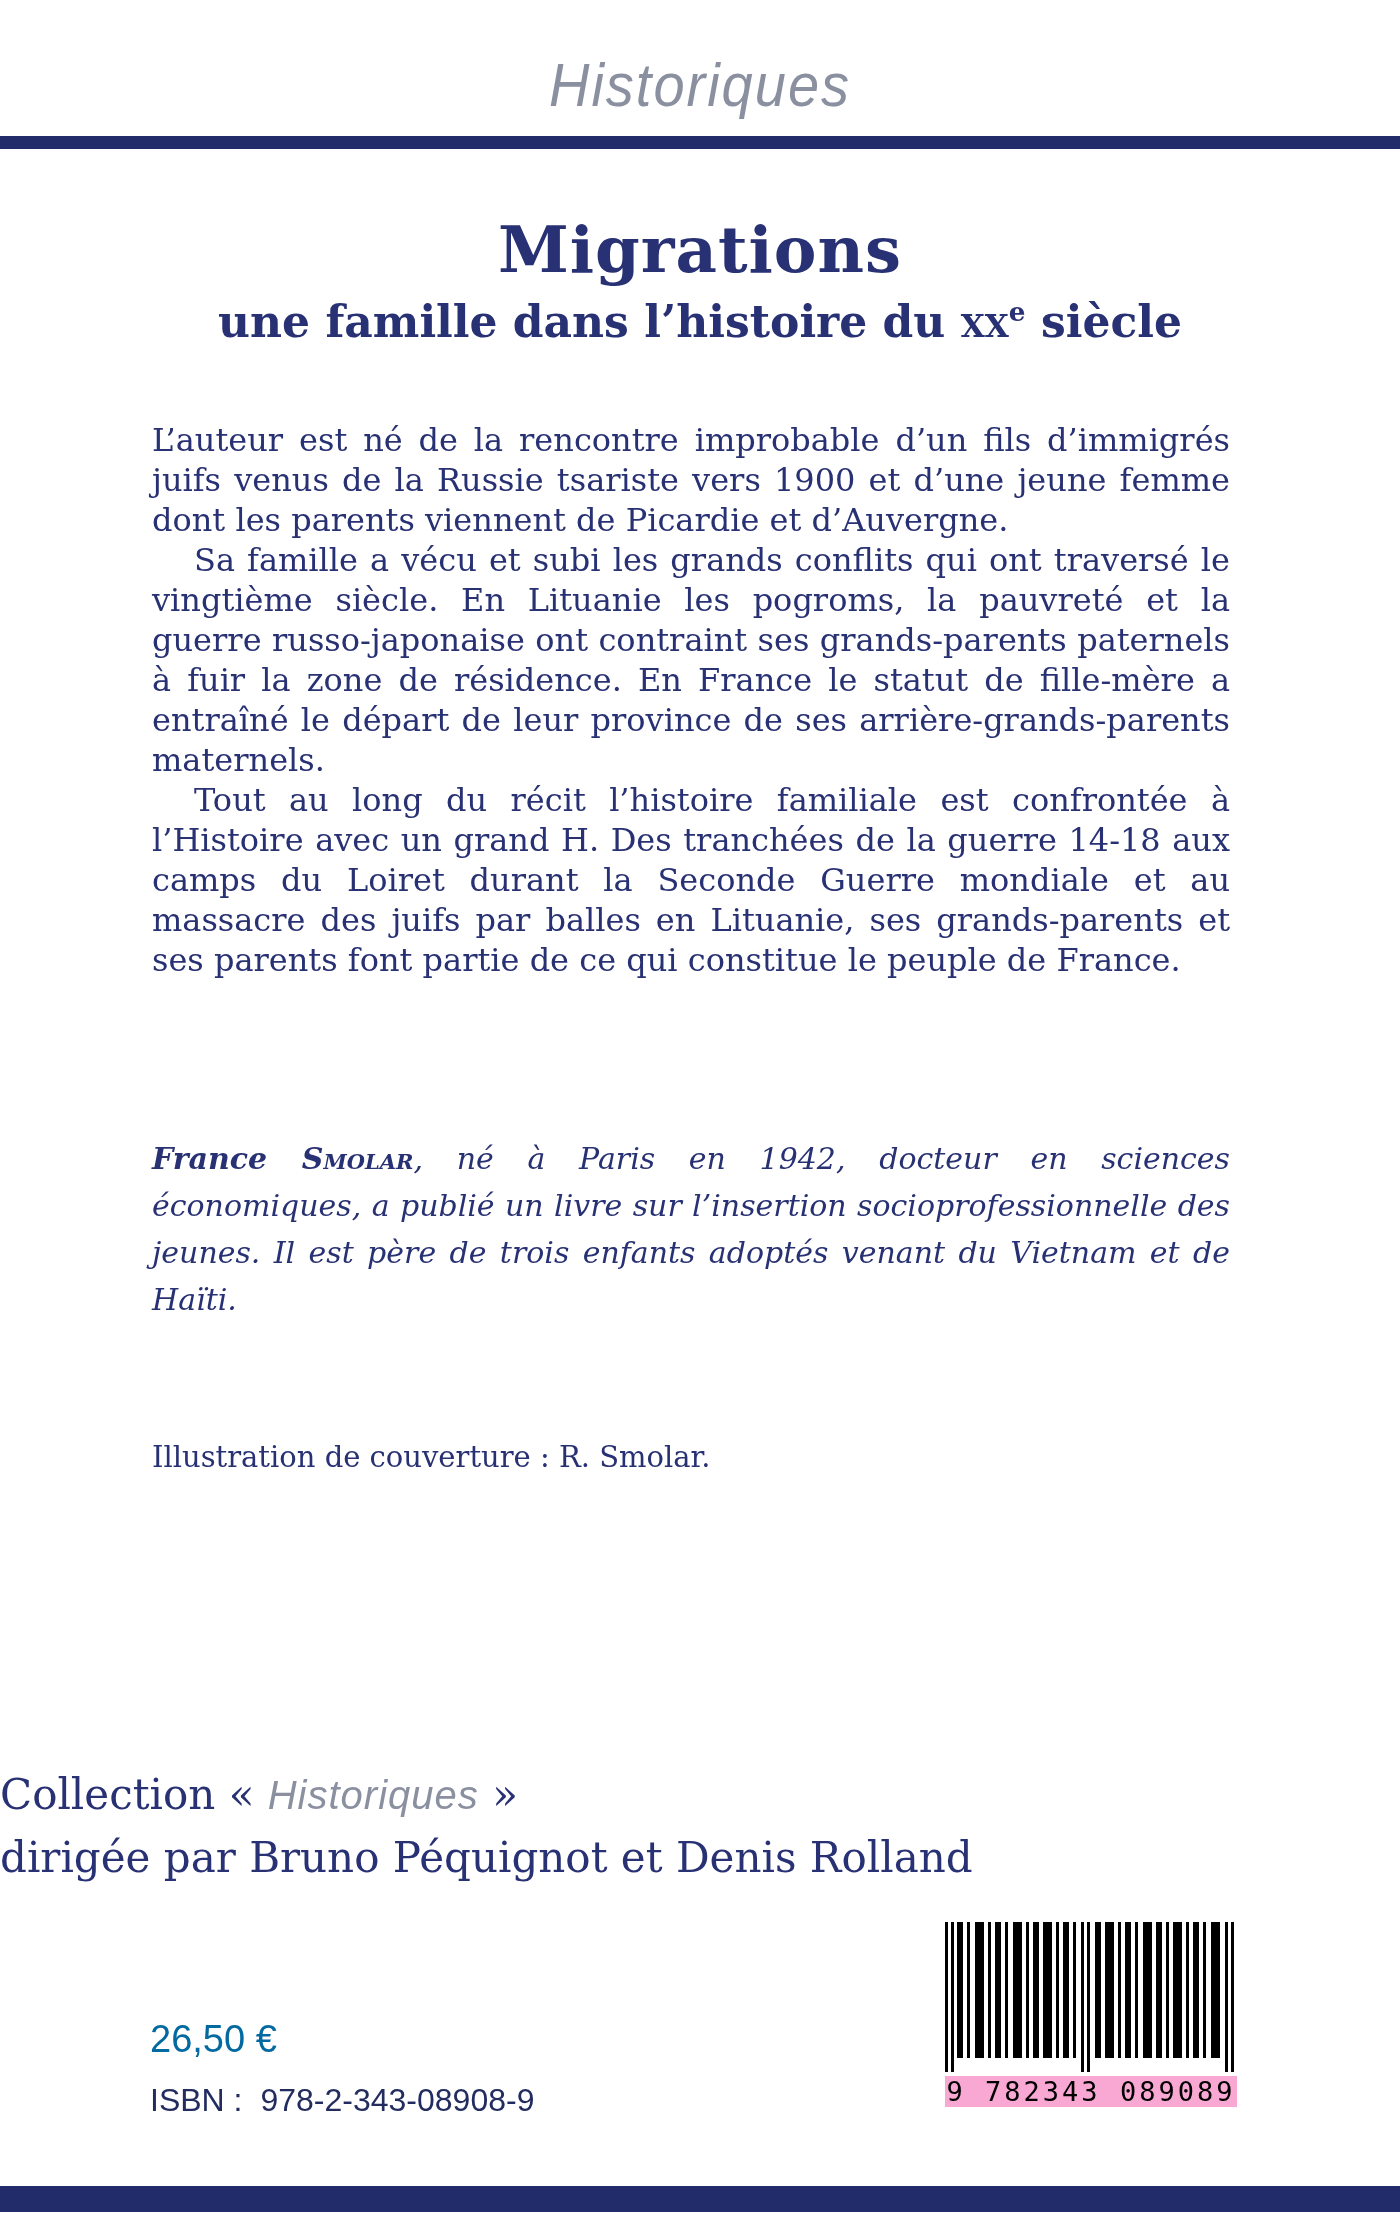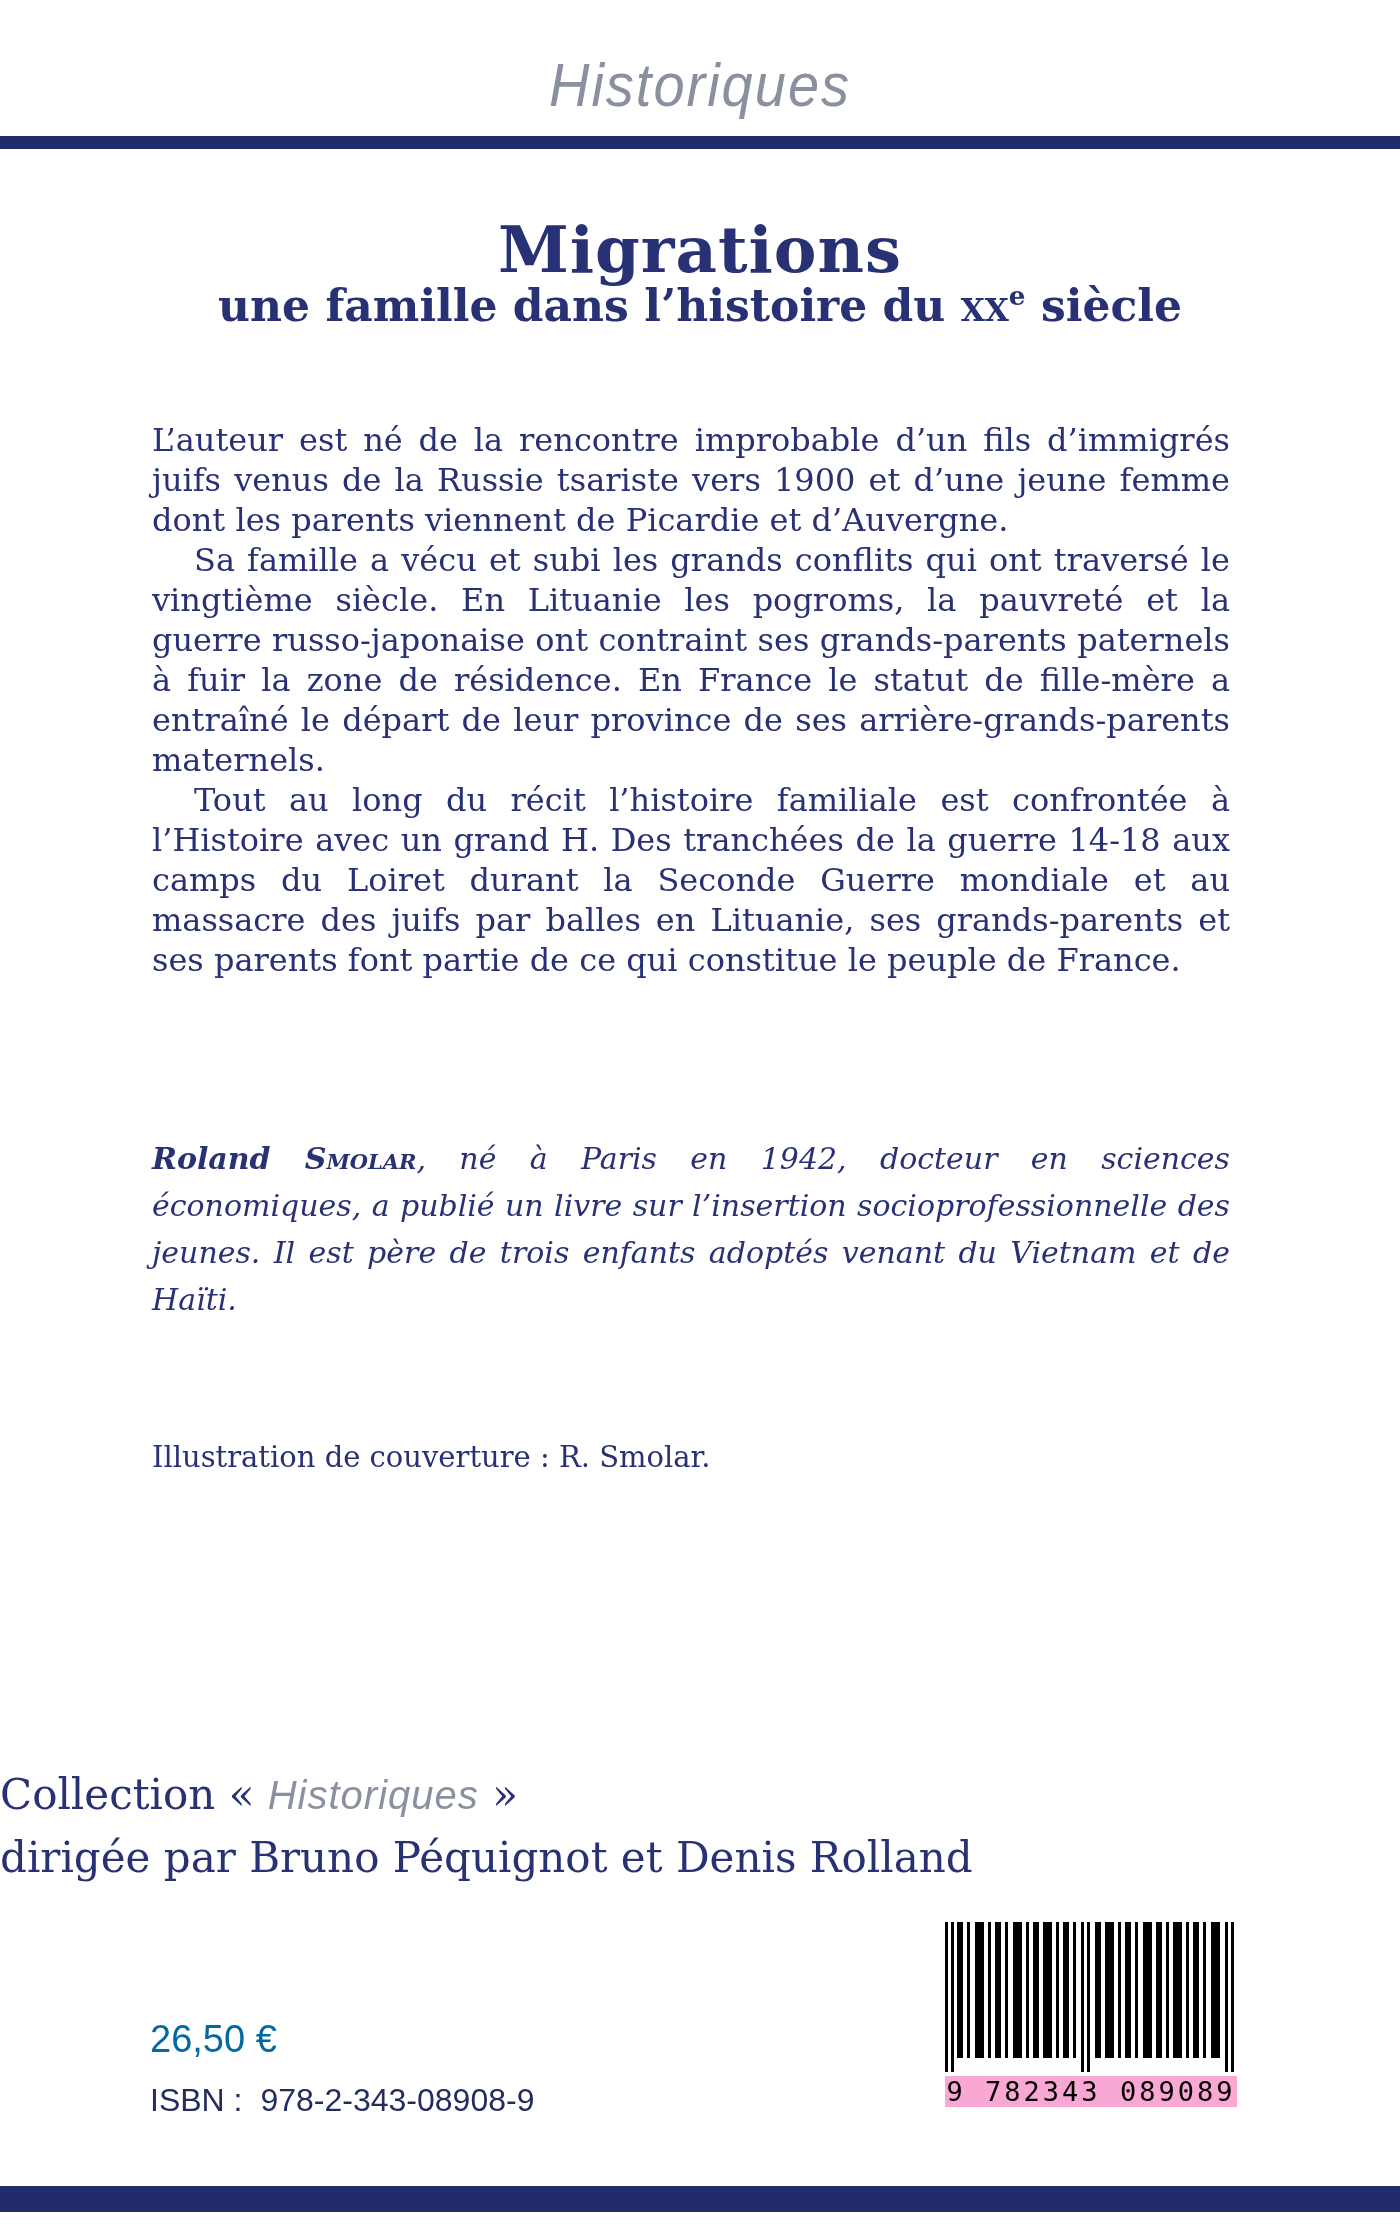--- a/index.html
+++ b/index.html
@@ -28,21 +28,21 @@
   .bottom-rule { top:2186px; height:26px; }
 
   .title {
     position:absolute; top:212px; left:0; width:100%;
     margin:0; text-align:center;
     font-size:64px; font-weight:bold;
     letter-spacing:1px;
     color:#283173;
   }
   .subtitle {
-    position:absolute; top:280px; left:0; width:100%;
+    position:absolute; top:296px; left:0; width:100%;
     margin:0; text-align:center;
     font-size:44px; font-weight:bold;
     color:#283173;
   }
   .subtitle .sc { font-variant:small-caps; }
   .subtitle sup { font-size:0.6em; }
 
   .body-text {
     position:absolute; top:420px; left:152px; width:1078px;
     font-size:32px; line-height:40px;
@@ -117,21 +117,21 @@
   <h1 class="title">Migrations</h1>
 
   <h2 class="subtitle"><span>une famille dans l’histoire du </span><span class="sc">xx</span><sup>e</sup><span> siècle</span></h2>
 
   <div class="body-text">
     <p>L’auteur est né de la rencontre improbable d’un fils d’immigrés juifs venus de la Russie tsariste vers 1900 et d’une jeune femme dont les parents viennent de Picardie et d’Auvergne.</p>
     <p class="indent">Sa famille a vécu et subi les grands conflits qui ont traversé le vingtième siècle. En Lituanie les pogroms, la pauvreté et la guerre russo-japonaise ont contraint ses grands-parents paternels à fuir la zone de résidence. En France le statut de fille-mère a entraîné le départ de leur province de ses arrière-grands-parents maternels.</p>
     <p class="indent">Tout au long du récit l’histoire familiale est confrontée à l’Histoire avec un grand H. Des tranchées de la guerre 14-18 aux camps du Loiret durant la Seconde Guerre mondiale et au massacre des juifs par balles en Lituanie, ses grands-parents et ses parents font partie de ce qui constitue le peuple de France.</p>
   </div>
 
-  <div class="bio"><span class="bio-name">Roland </span><span class="bio-lastname">Smolar</span><span>, né à Paris en 1942, docteur en sciences économiques, a publié un livre sur l’insertion socioprofessionnelle des jeunes. Il est père de trois enfants adoptés venant du Vietnam et de Haïti.</span></div>
+  <div class="bio"><span class="bio-name">France </span><span class="bio-lastname">Smolar</span><span>, né à Paris en 1942, docteur en sciences économiques, a publié un livre sur l’insertion socioprofessionnelle des jeunes. Il est père de trois enfants adoptés venant du Vietnam et de Haïti.</span></div>
 
   <div class="credit">Illustration de couverture : R. Smolar.</div>
 
   <div class="collection-block">
     <div class="collection-line"><span>Collection « </span><span class="logo-inline">Historiques</span><span> »</span></div>
     <div class="directed">dirigée par Bruno Péquignot et Denis Rolland</div>
   </div>
 
   <div class="barcode">
     <svg viewBox="0 0 292 150" aria-hidden="true">

